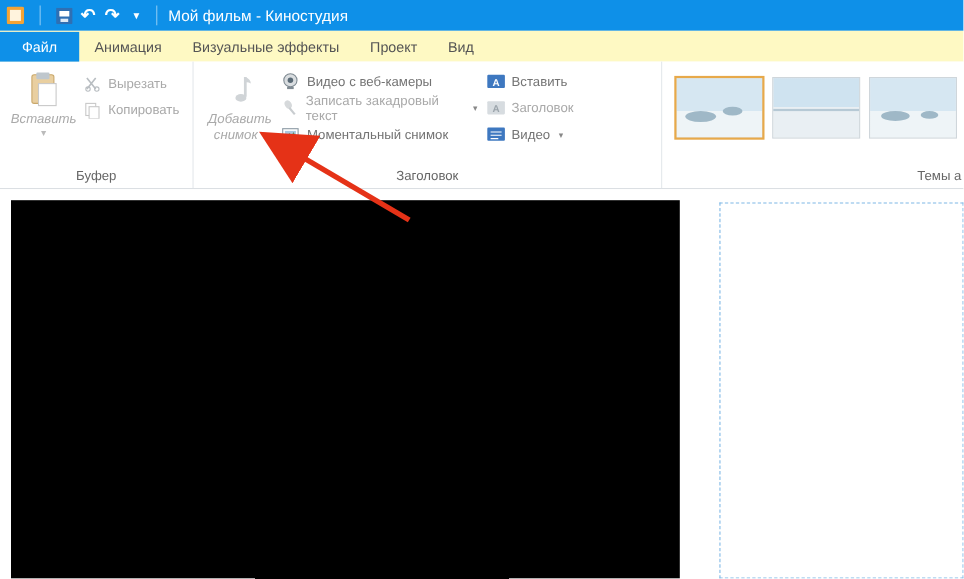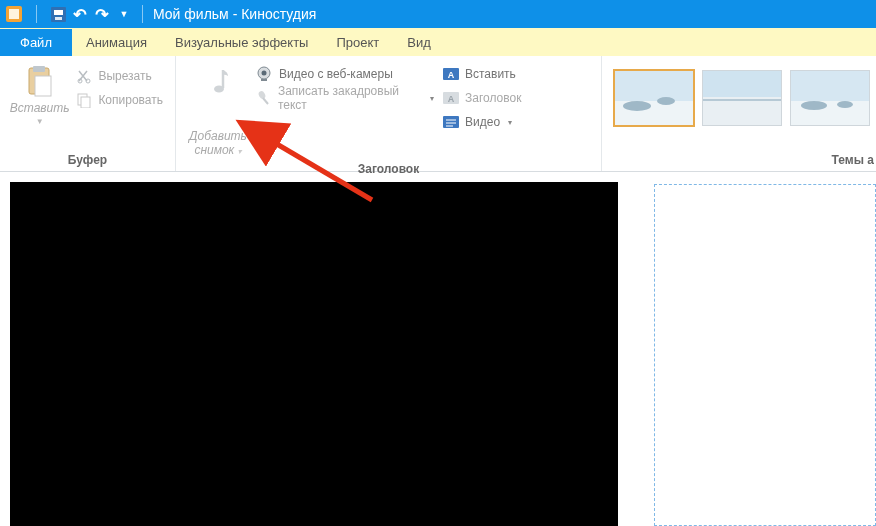--- a/index.html
+++ b/index.html
@@ -15,21 +15,21 @@
   
   .tabbar { height: 28px; background: #fef9c3; display: flex; align-items: center; border-bottom: 0; }
   .tabbar .t { padding: 6px 14px; font-size: 13px; color: #555; cursor: pointer; display: flex; align-items: center; }
   .tabbar .t.file { background: #0e90e8; color: #fff; padding: 6px 20px; }
   .tabbar .t.active { background: #fff; color: #333; }
 
   
   .ribbon { background: #fff; border-bottom: 1px solid #d7dce0; height: 116px; display: flex; }
   .group { border-right: 1px solid #e4e8eb; display: flex; flex-direction: column; }
   .group-body { flex: 1; display: flex; padding: 4px 8px 0; }
-  .group-label { text-align: center; font-size: 12px; color: #666; padding: 3px 0 4px; font-weight: bold; }
+  .group-label { text-align: center; font-size: 12px; color: #666; padding: 3px 0 4px; }
 
   .bigbtn { display: flex; flex-direction: column; align-items: center; width: 66px; padding-top: 4px; cursor: pointer; font-style: italic; }
   .bigbtn .icon { width: 34px; height: 34px; margin-bottom: 3px; }
   .bigbtn .lbl { font-size: 12px; color: #444; text-align: center; line-height: 14px; }
   .bigbtn.disabled .lbl { color: #a9a9a9; }
 
   .smallrow { display: flex; align-items: center; gap: 5px; padding: 2px 4px; cursor: pointer; font-size: 12px; color: #737373; height: 24px;}
   .smallrow.disabled { color: #a9a9a9; }
   .smallrow .sicon { width: 18px; height: 18px; display: flex; align-items: center; justify-content: center; }
   .drop::after { content: "▾"; font-size: 8px; color: #888; margin-left: 3px; }
@@ -128,21 +128,21 @@
           <span>Копировать</span>
         </div>
       </div>
     </div>
     <div class="group-label">Буфер</div>
   </div>
 
   <div class="group" style="width:470px;">
     <div class="group-body">
 
-      <div class="bigbtn disabled" style="width:68px;gap:28px;">
+      <div class="bigbtn disabled" style="width:68px;">
         <div class="icon">
           <svg width="34" height="34">
               <path d="M22 6 L22 24" stroke="#d0d4d7" stroke-width="2.5"></path>
               <ellipse cx="18" cy="25" rx="5" ry="3.5" fill="#d0d4d7"></ellipse>
               <path d="M22 6 Q27 8 27 12 Q24 10 22 11 Z" fill="#d0d4d7"></path>
             </svg>
         </div>
         <div class="lbl">
           <span>Добавить</span><br>
           <span>снимок</span>
@@ -162,20 +162,30 @@
           <span>Видео с веб-камеры</span>
         </div>
         <div class="smallrow disabled drop">
           <span class="sicon">
             <svg width="16" height="16">
                 <ellipse cx="6" cy="5" rx="3" ry="4" fill="#d6d9db" transform="rotate(-30 6 5)"></ellipse>
                 <line x1="7" y1="8" x2="12" y2="14" stroke="#c9cdd0" stroke-width="2"></line>
               </svg>
           </span>
           <span>Записать закадровый текст</span>
+        </div>
+        <div class="smallrow">
+          <span class="sicon">
+            <svg width="18" height="16">
+                <rect x="1" y="3" width="14" height="10" fill="#fff" stroke="#8c9aa4"></rect>
+                <rect x="3" y="5" width="10" height="6" fill="#a9c8df"></rect>
+                <path d="M4 11 L7 7 L9 9 L11 6 L13 11 Z" fill="#6a8c62"></path>
+              </svg>
+          </span>
+          <span>Моментальный снимок</span>
         </div>
       </div>
 
       <div class="col" style="padding-top:2px;">
         <div class="smallrow">
           <span class="sicon">
             <svg width="18" height="16">
                 <rect x="1" y="2" width="16" height="12" rx="1" fill="#3e78c0"></rect>
                 <text x="9" y="12" font-size="9" fill="#fff" text-anchor="middle" font-weight="bold">A</text>
               </svg>

